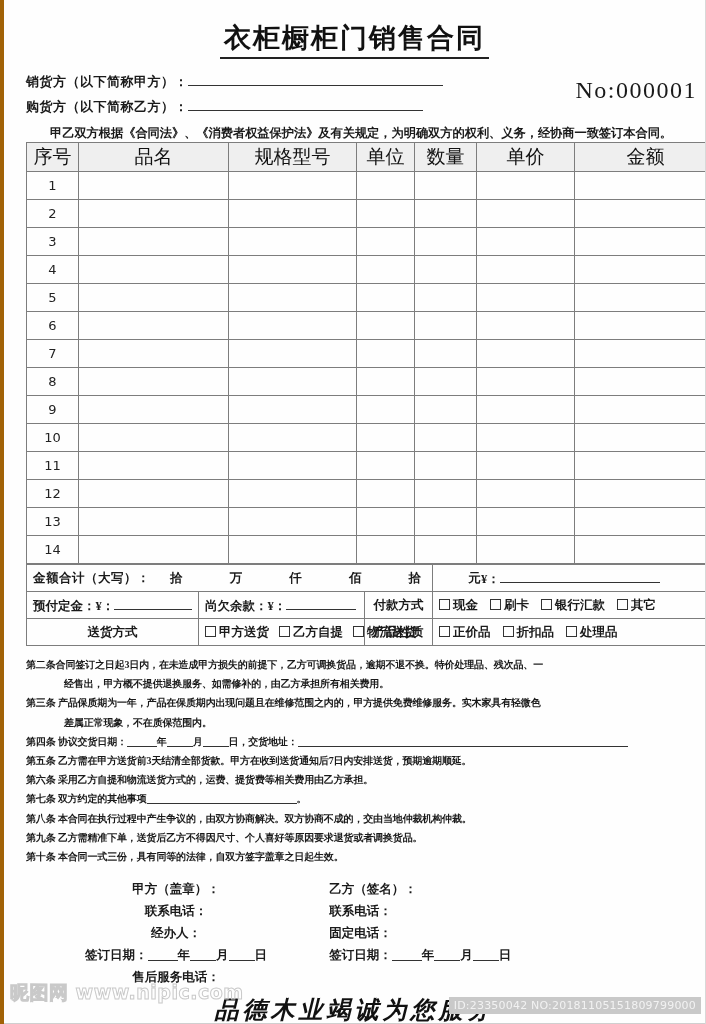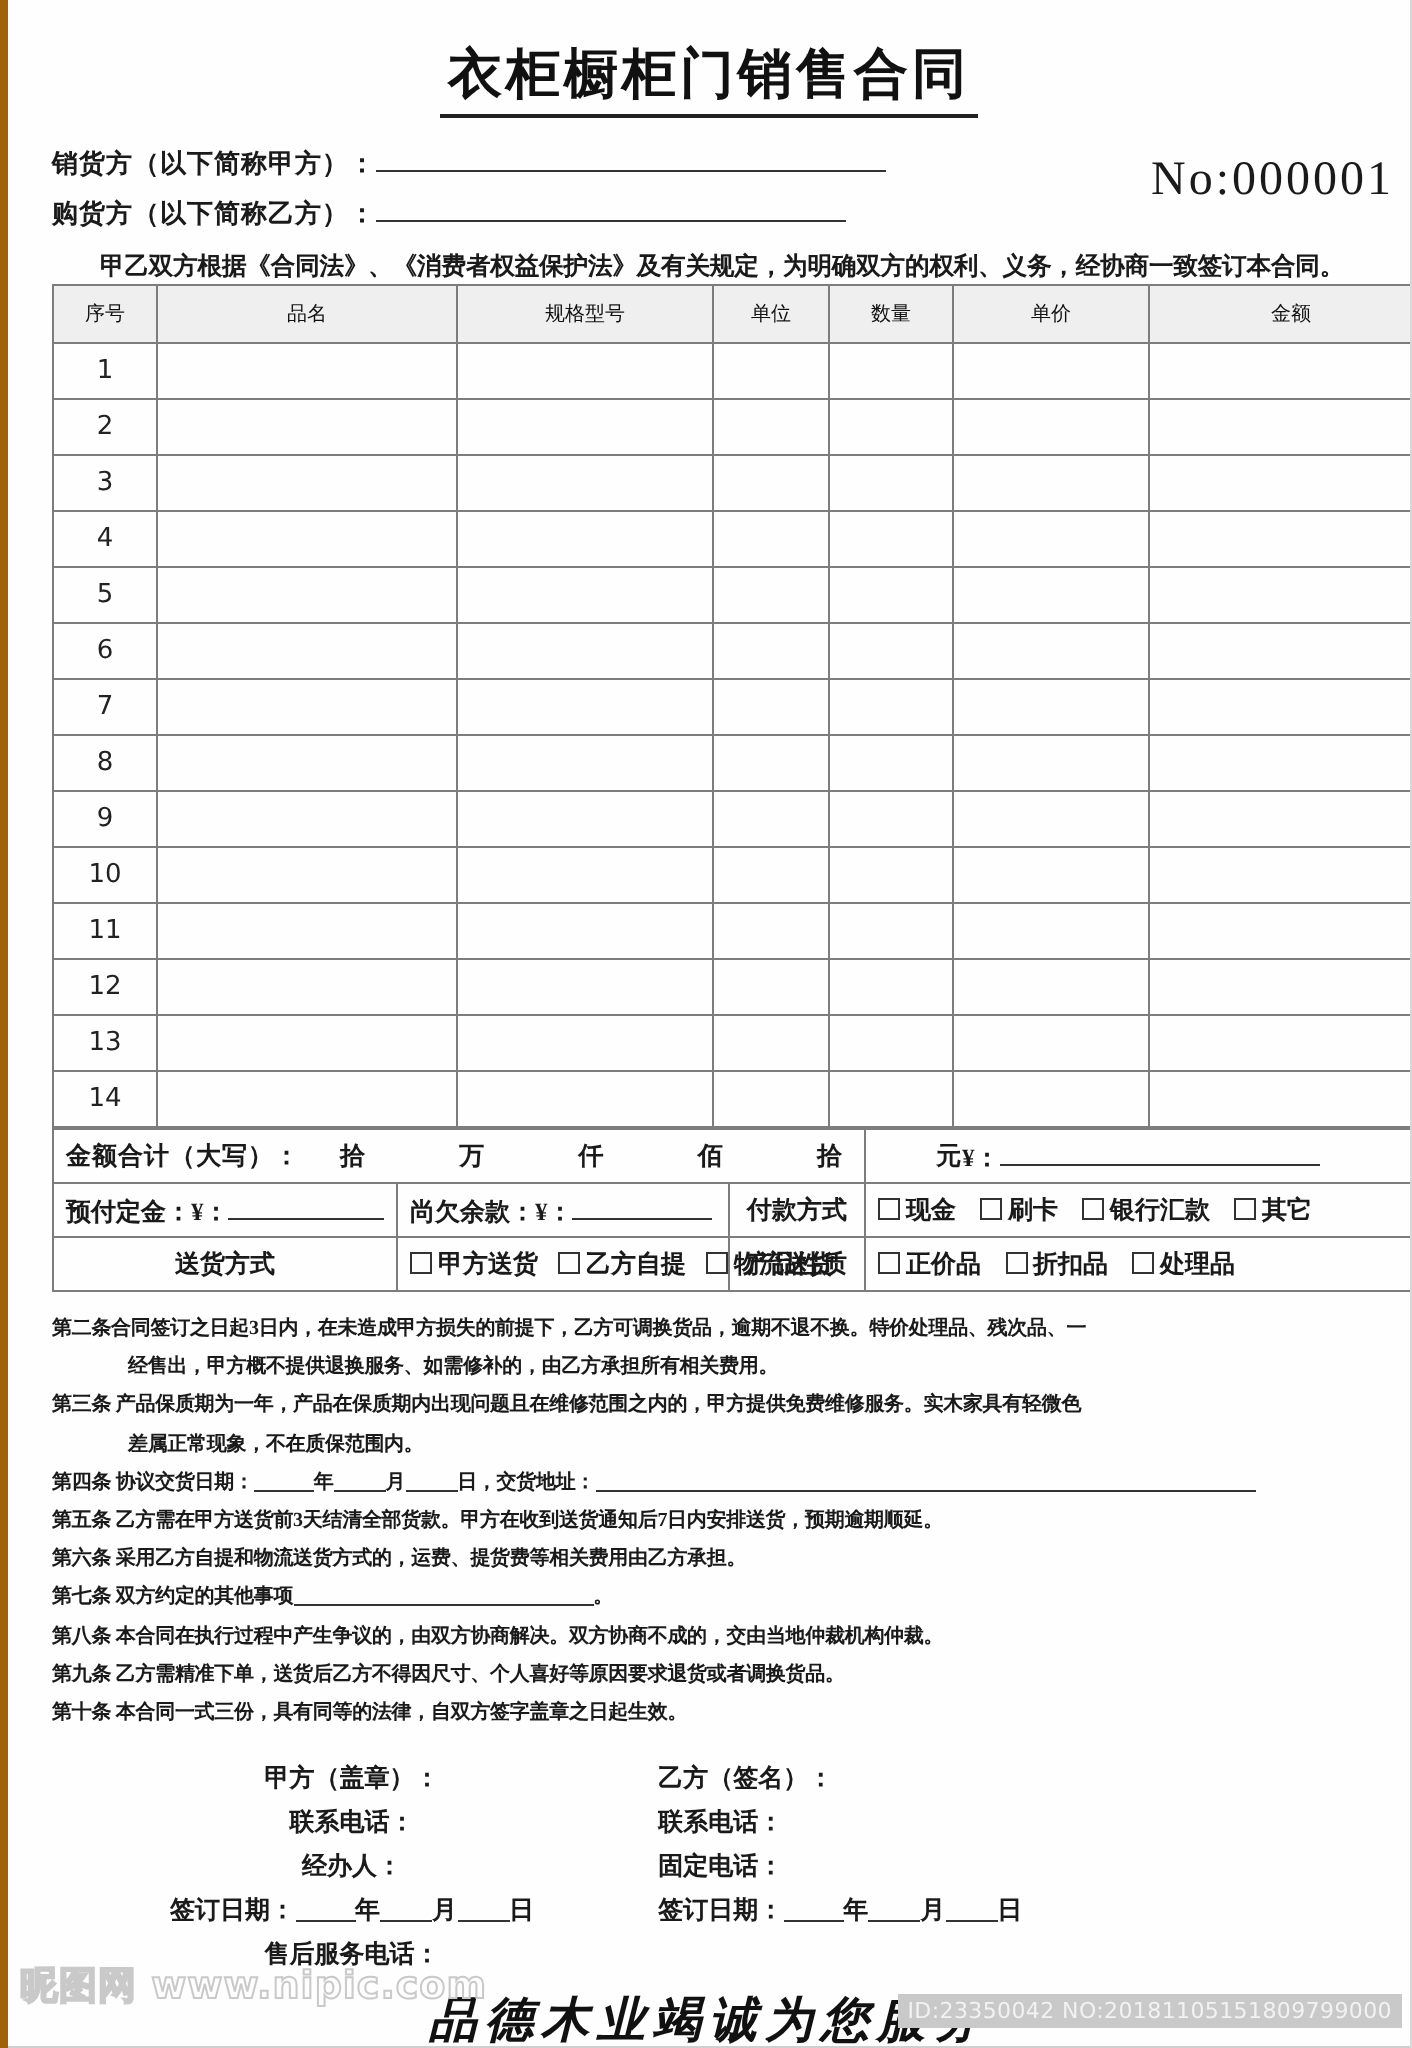--- a/index.html
+++ b/index.html
@@ -100,21 +100,21 @@
     border: 1px solid #7d7d7d;
     height: 27px;
     padding: 0;
     font-size: 13px;
     font-weight: 400;
   }
   table.items thead th {
     background: #efefef;
     height: 28px;
     font-family: "DejaVu Sans", "Liberation Sans", sans-serif;
-    font-size: 10px;
+    font-size: 19px;
     font-weight: 400;
     color: #111;
   }
   table.items tbody td.idx {
     text-align: center;
     font-family: "DejaVu Sans", "Liberation Sans", sans-serif;
     font-size: 13px;
     color: #222;
   }
 

